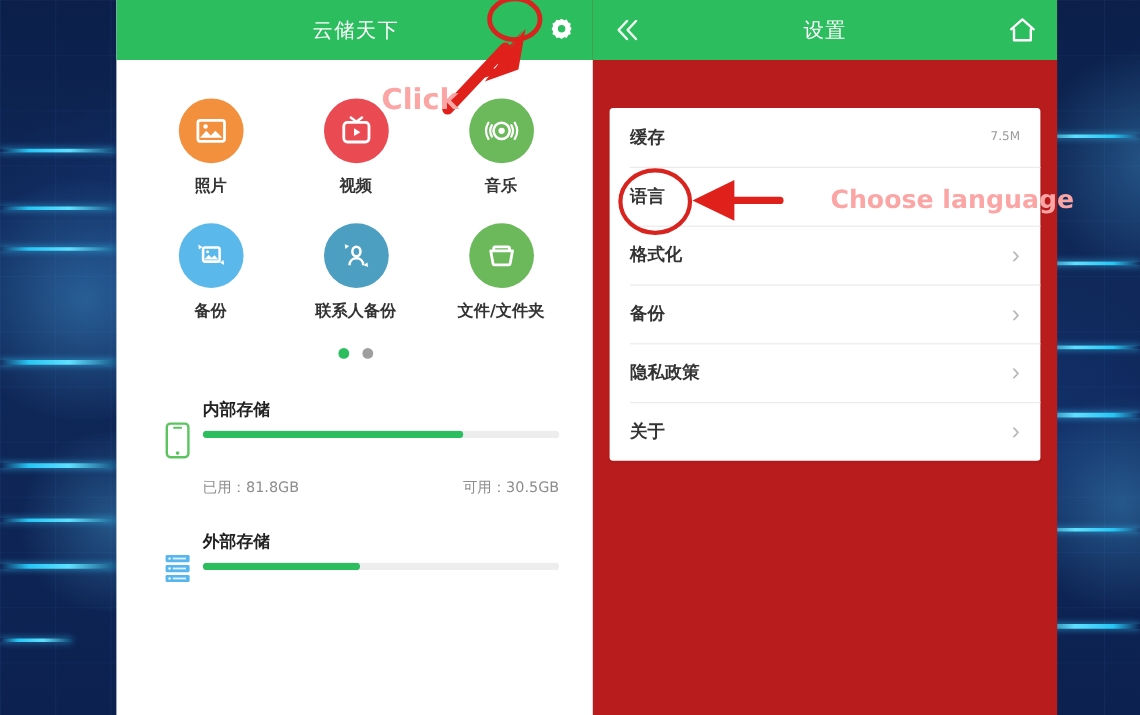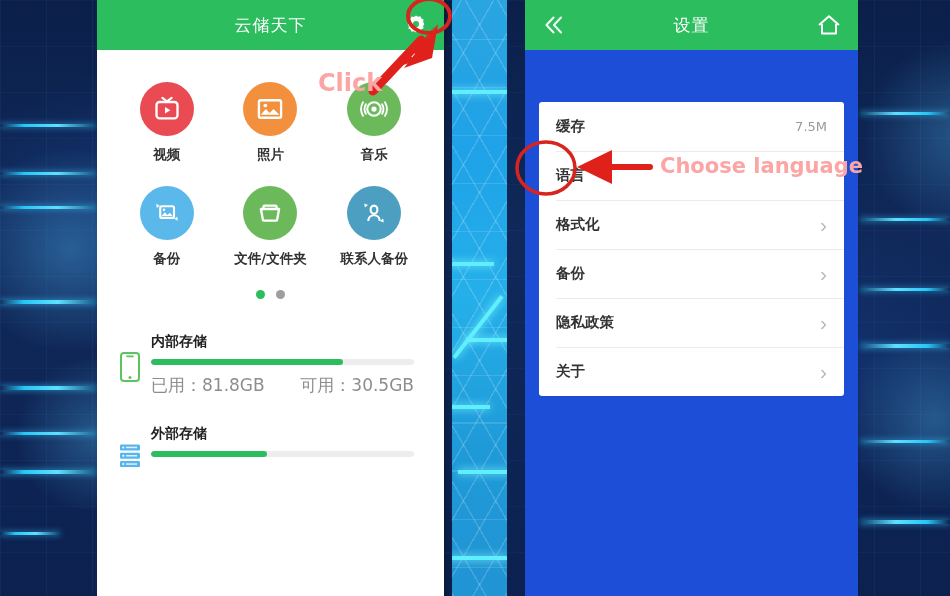--- a/index.html
+++ b/index.html
@@ -65,22 +65,22 @@
     position:absolute; top:0; bottom:0; width:9px;
     background: linear-gradient(90deg, rgba(0,0,0,0.22), rgba(0,0,0,0.0));
   }
 
   
   .panel {
     position: absolute; top: 0; bottom: 0;
     background: #fff;
     overflow: hidden;
   }
-  .panel-left  { left: 97px;  width: 347px; }
-  .panel-right { left: 525px; width: 333px; background:#1d4ed8; }
+  .panel-left  { left: 97px;  width: 399px; }
+  .panel-right { left: 494px; width: 387px; background:#b91c1c; }
 
   .panel-left::after, .panel-right::after{
     content:""; position:absolute; top:0; bottom:0; right:-8px; width:8px;
     background: linear-gradient(90deg, rgba(235,233,228,1), rgba(235,233,228,0.85));
   }
 
   
   .appbar {
     height: 50px; background: #2bbd5e;
     display: flex; align-items: center; justify-content: center;
@@ -109,45 +109,45 @@
     font-size: 13.5px; color:#333; font-weight:700;
     font-family:"DejaVu Sans","Liberation Sans",sans-serif;
   }
 
   
   .dots { display:flex; justify-content:center; gap:11px; margin-top: 22px; }
   .dot { width: 9px; height: 9px; border-radius:50%; background:#9e9e9e; }
   .dot.active { background: #2bbd5e; }
 
   
-  .storage-wrap { padding: 34px 30px 0 12px; }
+  .storage-wrap { padding: 34px 30px 0 30px; }
   .storage-row { display:flex; align-items:flex-start; margin-bottom: 28px; }
   .storage-ico { width: 42px; flex: 0 0 42px; display:flex; align-items:center; justify-content:center; padding-top:18px; }
   .storage-body { flex:1; }
   .storage-title { font-size: 14px; font-weight: 700; color:#222; margin-bottom: 8px;
     font-family:"DejaVu Sans","Liberation Sans",sans-serif; }
   .bar { height: 6px; border-radius: 3px; background:#ededed; overflow:hidden; }
   .bar-fill { height:100%; background:#2cbd5f; border-radius:3px; }
   .storage-meta { display:flex; justify-content:space-between; margin-top: 9px; }
-  .storage-meta span { font-size: 17px; color:#8d8d8d;
-    font-family:"DejaVu Sans","Liberation Sans",sans-serif; }
-
-  
-  .settings-scroll { padding: 52px 14px 0 14px; }
+  .storage-meta span { font-size: 12px; color:#8d8d8d;
+    font-family:"DejaVu Sans","Liberation Sans",sans-serif;margin-top:24px; }
+
+  
+  .settings-scroll { padding: 40px 14px 0 14px; }
   .settings-card { background:#fff; border-radius: 3px; box-shadow: 0 1px 2px rgba(0,0,0,0.06); }
   .srow {
     height: 49px; display:flex; align-items:center;
     padding: 0 17px; position: relative;
   }
   .srow + .srow::before {
     content:""; position:absolute; left:17px; right:0; top:0; height:1px; background:#eceaea;
   }
   .srow-label { font-size: 14.5px; color:#333; font-weight:700;
     font-family:"DejaVu Sans","Liberation Sans",sans-serif; }
-  .srow-value { margin-left:auto; font-size: 13px; color:#999;
+  .srow-value { margin-left:auto; font-size: 10px; color:#999;
     font-family:"DejaVu Sans","Liberation Sans",sans-serif; }
   .chev { margin-left:auto; color:#b9b9b9; font-size: 21px; line-height:1; font-weight:300; }
 
   
   .ann { position:absolute; pointer-events:none; }
   .ann-text {
     font-family:"DejaVu Sans","Liberation Sans",sans-serif;
     font-weight: 700; color:#fca5a5;
   }
 </style>
@@ -199,39 +199,39 @@
       <svg width="24" height="24" viewBox="0 0 24 24">
         <path fill="#fff" d="M12 2.6l2.1 1.2 2.3-.5 1 2.2 2.2 1-.5 2.3 1.2 2.1-1.2 2.1.5 2.3-2.2 1-1 2.2-2.3-.5L12 19.4l-2.1-1.2-2.3.5-1-2.2-2.2-1 .5-2.3L3.7 11l1.2-2.1-.5-2.3 2.2-1 1-2.2 2.3.5z"></path>
         <circle cx="12" cy="11" r="3.1" fill="#2bbd5e"></circle>
       </svg>
     </div>
   </div>
 
   <div class="grid">
 
     <div class="grid-cell">
+      <div class="circ" style="background:#f2903e">
+        <svg width="28" height="28" viewBox="0 0 24 24">
+          <rect x="2.5" y="4.5" width="19" height="15" rx="1.6" fill="none" stroke="#fff" stroke-width="2"></rect>
+          <circle cx="8" cy="9" r="1.6" fill="#fff"></circle>
+          <path d="M4 17l4.5-5 3.2 3.4L15 12l5 5z" fill="#fff"></path>
+        </svg>
+      </div>
+      <div class="cell-label">照片</div>
+    </div>
+
+    <div class="grid-cell">
       <div class="circ" style="background:#ea4a52">
         <svg width="28" height="28" viewBox="0 0 24 24">
           <path d="M8 2.5l4 3 4-3" fill="none" stroke="#fff" stroke-width="1.8" stroke-linecap="round"></path>
           <rect x="3" y="6" width="18" height="14" rx="2.6" fill="none" stroke="#fff" stroke-width="2"></rect>
           <path d="M10.3 10.2l4.6 2.8-4.6 2.8z" fill="#fff"></path>
         </svg>
       </div>
       <div class="cell-label">视频</div>
-    </div>
-
-    <div class="grid-cell">
-      <div class="circ" style="background:#f2903e">
-        <svg width="28" height="28" viewBox="0 0 24 24">
-          <rect x="2.5" y="4.5" width="19" height="15" rx="1.6" fill="none" stroke="#fff" stroke-width="2"></rect>
-          <circle cx="8" cy="9" r="1.6" fill="#fff"></circle>
-          <path d="M4 17l4.5-5 3.2 3.4L15 12l5 5z" fill="#fff"></path>
-        </svg>
-      </div>
-      <div class="cell-label">照片</div>
     </div>
 
     <div class="grid-cell">
       <div class="circ" style="background:#6cb95b">
         <svg width="30" height="30" viewBox="0 0 24 24">
           <circle cx="12" cy="12" r="5.4" fill="none" stroke="#fff" stroke-width="1.7"></circle>
           <circle cx="12" cy="12" r="2.1" fill="#fff"></circle>
           <path d="M5.5 8.2a7.6 7.6 0 000 7.6M3.2 6.6a10.6 10.6 0 000 10.8" fill="none" stroke="#fff" stroke-width="1.5" stroke-linecap="round"></path>
           <path d="M18.5 8.2a7.6 7.6 0 010 7.6M20.8 6.6a10.6 10.6 0 010 10.8" fill="none" stroke="#fff" stroke-width="1.5" stroke-linecap="round"></path>
         </svg>
@@ -246,39 +246,39 @@
           <circle cx="9.6" cy="9.4" r="1" fill="#fff"></circle>
           <path d="M7.4 14.6l2.9-3.2 2 2.1 2-1.8 2.4 2.9z" fill="#fff"></path>
           <path d="M6.2 6.2L3.4 4.6l.4 3.3z" fill="#fff"></path>
           <path d="M17.8 16.6l2.8 1.6-.4-3.3z" fill="#fff"></path>
         </svg>
       </div>
       <div class="cell-label">备份</div>
     </div>
 
     <div class="grid-cell">
-      <div class="circ" style="background:#6cb95b">
-        <svg width="28" height="28" viewBox="0 0 24 24">
-          <path d="M4.2 8.6h15.6l-1.7 9.2a1 1 0 01-1 .8H6.9a1 1 0 01-1-.8z" fill="none" stroke="#fff" stroke-width="2" stroke-linejoin="round"></path>
-          <path d="M6.4 8.4V6.6a.9.9 0 01.9-.9h9.4a.9.9 0 01.9.9v1.8" fill="none" stroke="#fff" stroke-width="2" stroke-linejoin="round"></path>
-        </svg>
-      </div>
-      <div class="cell-label">文件/文件夹</div>
-    </div>
-
-    <div class="grid-cell">
       <div class="circ" style="background:#4c9fc0">
         <svg width="30" height="30" viewBox="0 0 24 24">
           <ellipse cx="12" cy="9.3" rx="2.7" ry="3.2" fill="none" stroke="#fff" stroke-width="1.7"></ellipse>
           <path d="M7.4 18.4c0-2.9 2.1-4.6 4.6-4.6s4.6 1.7 4.6 4.6" fill="none" stroke="#fff" stroke-width="1.7"></path>
           <path d="M7.2 5.6L4.2 4.4l.5 3.2z" fill="#fff"></path>
           <path d="M16.8 18.4l3 1.2-.5-3.2z" fill="#fff"></path>
         </svg>
       </div>
       <div class="cell-label">联系人备份</div>
+    </div>
+
+    <div class="grid-cell">
+      <div class="circ" style="background:#6cb95b">
+        <svg width="28" height="28" viewBox="0 0 24 24">
+          <path d="M4.2 8.6h15.6l-1.7 9.2a1 1 0 01-1 .8H6.9a1 1 0 01-1-.8z" fill="none" stroke="#fff" stroke-width="2" stroke-linejoin="round"></path>
+          <path d="M6.4 8.4V6.6a.9.9 0 01.9-.9h9.4a.9.9 0 01.9.9v1.8" fill="none" stroke="#fff" stroke-width="2" stroke-linejoin="round"></path>
+        </svg>
+      </div>
+      <div class="cell-label">文件/文件夹</div>
     </div>
   </div>
 
   <div class="dots">
     <div class="dot active"></div>
     <div class="dot"></div>
   </div>
 
   <div class="storage-wrap">
 
@@ -393,13 +393,13 @@
   <ellipse cx="546" cy="168" rx="29" ry="26" fill="none" stroke="#d8241e" stroke-width="3.5"></ellipse>
 
   <g>
     <path d="M650 167 L604 167" stroke="#e0201b" stroke-width="6" stroke-linecap="round"></path>
     <path d="M577 167 L612 150 L612 184 Z" fill="#e0201b"></path>
   </g>
 </svg>
 
 <div class="ann ann-text" style="left:318px; top:69px; font-size:24px;">Click</div>
 
-<div class="ann ann-text" style="left:660px; top:154px; font-size:21px;">Choose language</div>
+<div class="ann ann-text" style="left:692px; top:154px; font-size:21px;">Choose language</div>
 
 </body></html>

